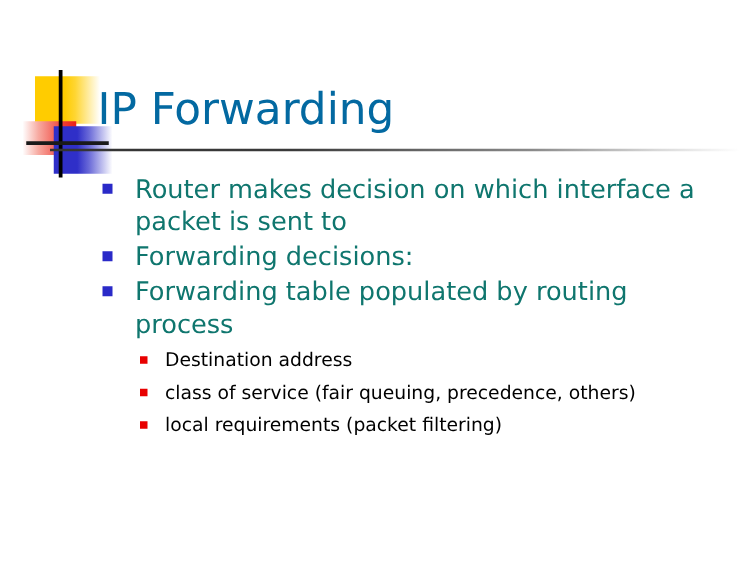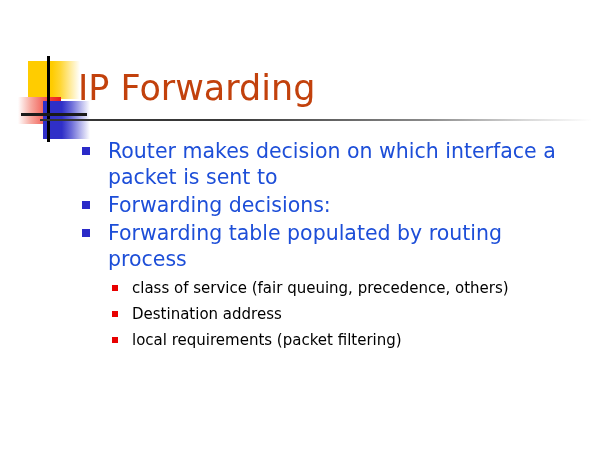--- a/index.html
+++ b/index.html
@@ -69,21 +69,21 @@
     background: #1a1a1a;
   }
 
   
   .title {
     position: absolute;
     left: 78px;
     top: 68px;
     font-size: 35px;
     line-height: 40px;
-    color: #c2410c;
+    color: #0369a1;
     font-family: "DejaVu Sans", sans-serif;
     letter-spacing: 0px;
     white-space: nowrap;
   }
   .title-rule {
     position: absolute;
     left: 40px;
     top: 119px;
     width: 552px;
     height: 2px;
@@ -96,21 +96,21 @@
     left: 78px;
     top: 138px;
     width: 500px;
   }
   .bullet-l1 {
     position: relative;
     padding-left: 30px;
     margin: 0 0 2px 0;
     font-size: 20.5px;
     line-height: 26px;
-    color: #1d4ed8;
+    color: #0f766e;
   }
   .bullet-l1 > .marker {
     position: absolute;
     left: 4px;
     top: 9px;
     width: 8px;
     height: 8px;
     background: #2a2ac8;
   }
   .sublist {
@@ -163,25 +163,25 @@
     </div>
 
     <div class="bullet-l1">
       <span class="marker"></span>
       <span>Forwarding table populated by routing process</span>
     </div>
 
     <div class="sublist">
       <div class="bullet-l2">
         <span class="marker"></span>
-        <span>class of service (fair queuing, precedence, others)</span>
+        <span>Destination address</span>
       </div>
       <div class="bullet-l2">
         <span class="marker"></span>
-        <span>Destination address</span>
+        <span>class of service (fair queuing, precedence, others)</span>
       </div>
       <div class="bullet-l2">
         <span class="marker"></span>
         <span>local requirements (packet filtering)</span>
       </div>
     </div>
 
   </div>
 </div>
 

